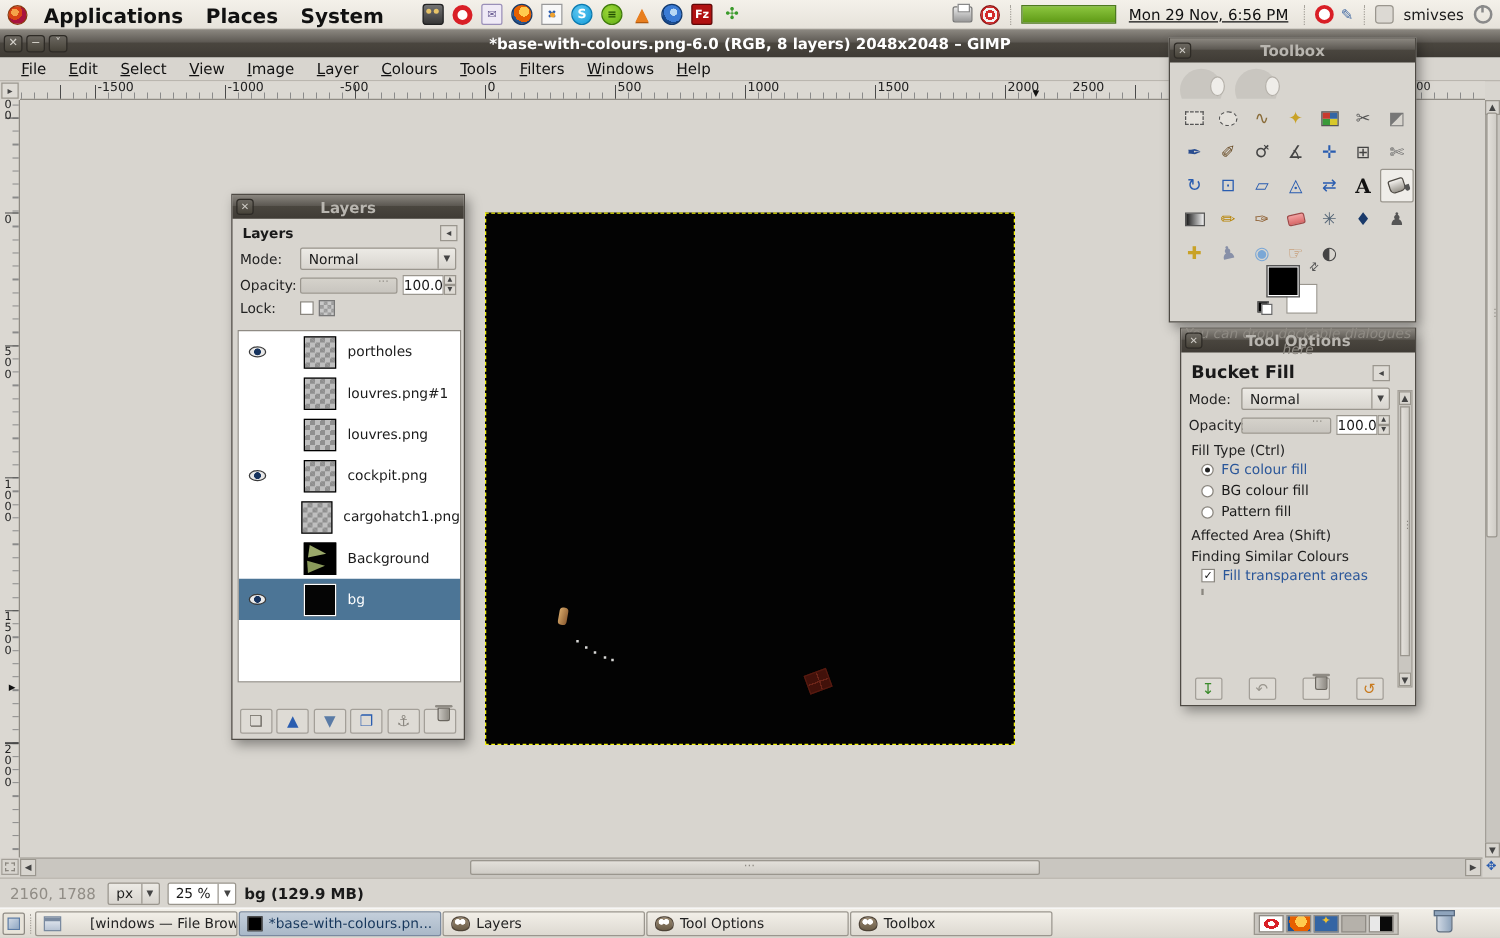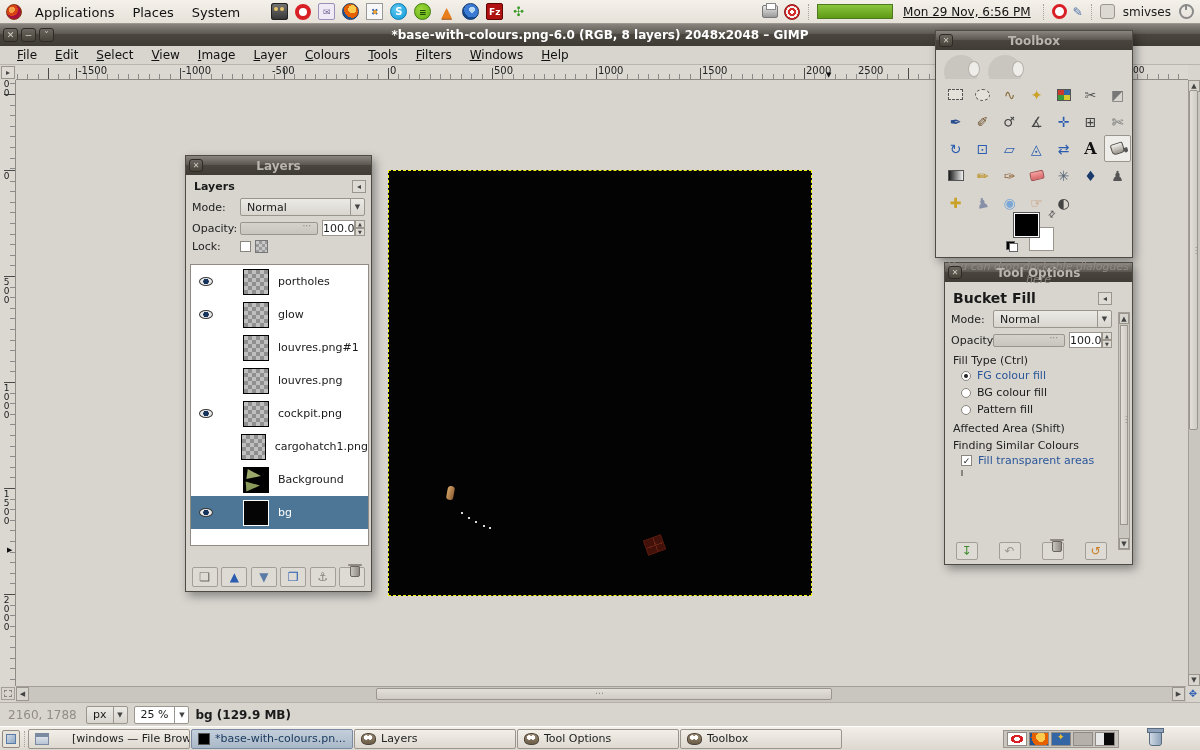--- a/index.html
+++ b/index.html
@@ -1,21 +1,21 @@
 <!DOCTYPE html>
 <html><head>
 <meta charset="utf-8">
 <style>
   * { margin:0; padding:0; box-sizing:border-box; }
   html,body { width:1200px; height:750px; overflow:hidden; }
   body { font-family:"DejaVu Sans","Liberation Sans",sans-serif; font-size:11px; color:#1a1a1a; background:#d8d5cf; position:relative; }
 
   
   #panel { position:absolute; left:0; top:0; width:1200px; height:24px; background:linear-gradient(#f4f1ea,#e6e2da); border-bottom:1px solid #9c9890; display:flex; align-items:center; }
-  .panel-menu { font-size:13px; padding:12px 9px; height:100%; display:flex; align-items:center; color:#111; }
+  .panel-menu { font-size:16px; padding:12px 9px; height:100%; display:flex; align-items:center; color:#111;font-weight:bold; }
   #ubuntu-logo { width:16px; height:16px; margin:0 4px 0 6px; border-radius:50%; background:radial-gradient(circle at 35% 35%, #f4a24a 0 3px, #d84215 3px 6px, #a8133e 6px); border:1px solid #8a3a10; }
   .launchers { display:flex; align-items:center; gap:7px; margin-left:22px; }
   .lch { width:17px; height:17px; display:flex; align-items:center; justify-content:center; font-size:11px; font-weight:bold; }
   .i-robot { background:linear-gradient(#777,#333); border-radius:3px; box-shadow:inset 0 0 0 1px #222; position:relative; }
   .i-robot::after { content:''; position:absolute; top:4px; left:3px; width:4px; height:4px; background:#e8c468; border-radius:50%; box-shadow:6px 0 0 #e8c468; }
   .i-opera { border-radius:50%; border:4px solid #d91f26; width:16px; height:16px; background:#fff; }
   .i-mail { background:#efeaf6; border:1px solid #9a8fb8; border-radius:2px; color:#6b5f94; font-size:9px; }
   .i-firefox { border-radius:50%; background:radial-gradient(circle at 62% 35%, #ffcb4f 0 30%, #e66000 30% 62%, #24538f 62%); border:1px solid #1a3a66; }
   .i-xchat { background:#f8f8f8; border:1px solid #999; color:#2a5db0; font-size:9px; position:relative; }
   .i-xchat::after { content:''; position:absolute; width:4px; height:4px; border-radius:50%; background:#f0a330; }
@@ -391,27 +391,20 @@
   <div id="layer-list">
 
       <div class="lrow">
         <span class="eyecell">
           <span class="eye on"></span>
         </span>
         <span class="lthumb thumb-checker"></span>
         <span class="lname">portholes</span>
       </div>
 
-      <div class="lrow">
-        <span class="eyecell">
-          <span class="eye on"></span>
-        </span>
-        <span class="lthumb thumb-checker"></span>
-        <span class="lname">glow</span>
-      </div>
 
       <div class="lrow">
         <span class="eyecell">
           <span class="eye"></span>
         </span>
         <span class="lthumb thumb-checker"></span>
         <span class="lname">louvres.png#1</span>
       </div>
 
       <div class="lrow">

